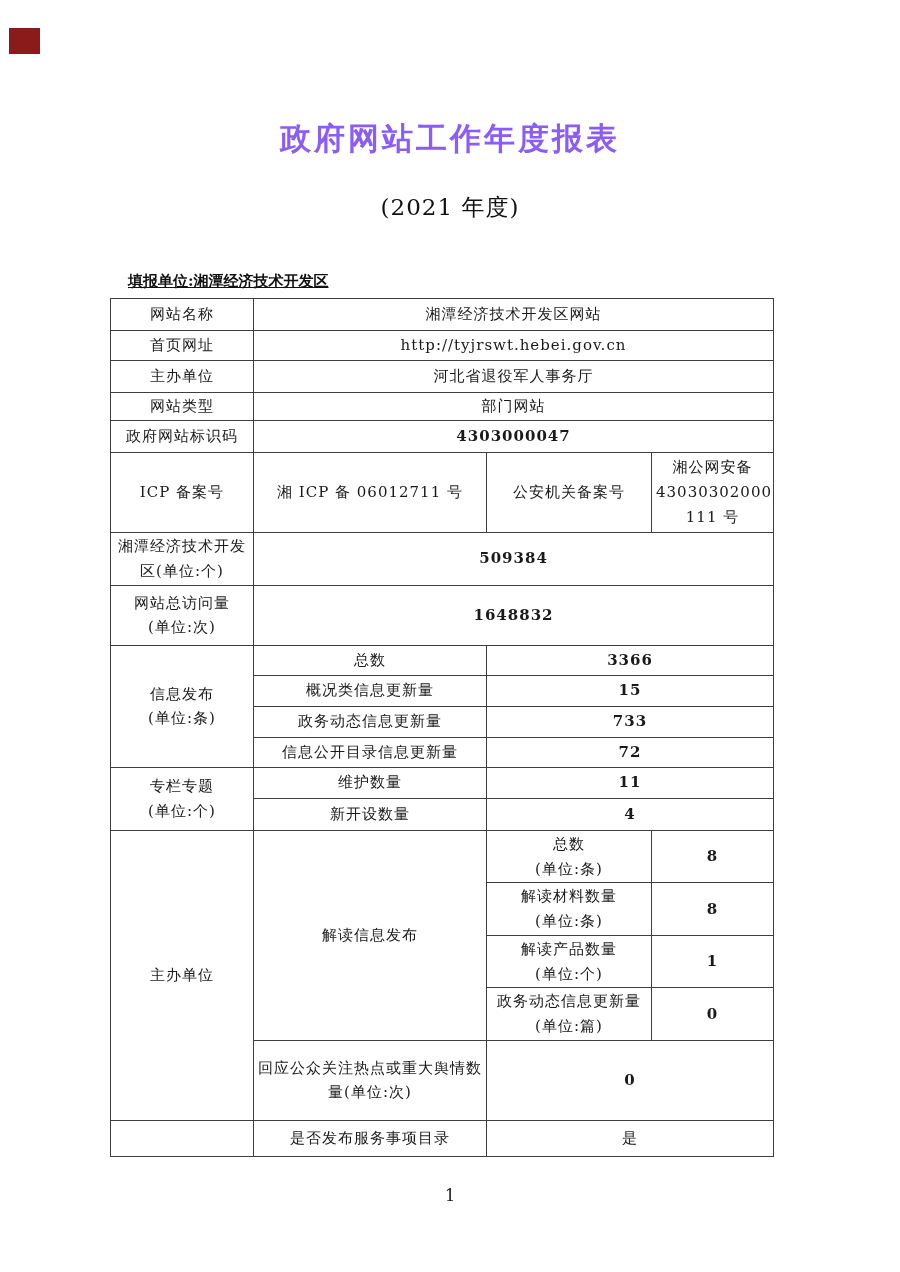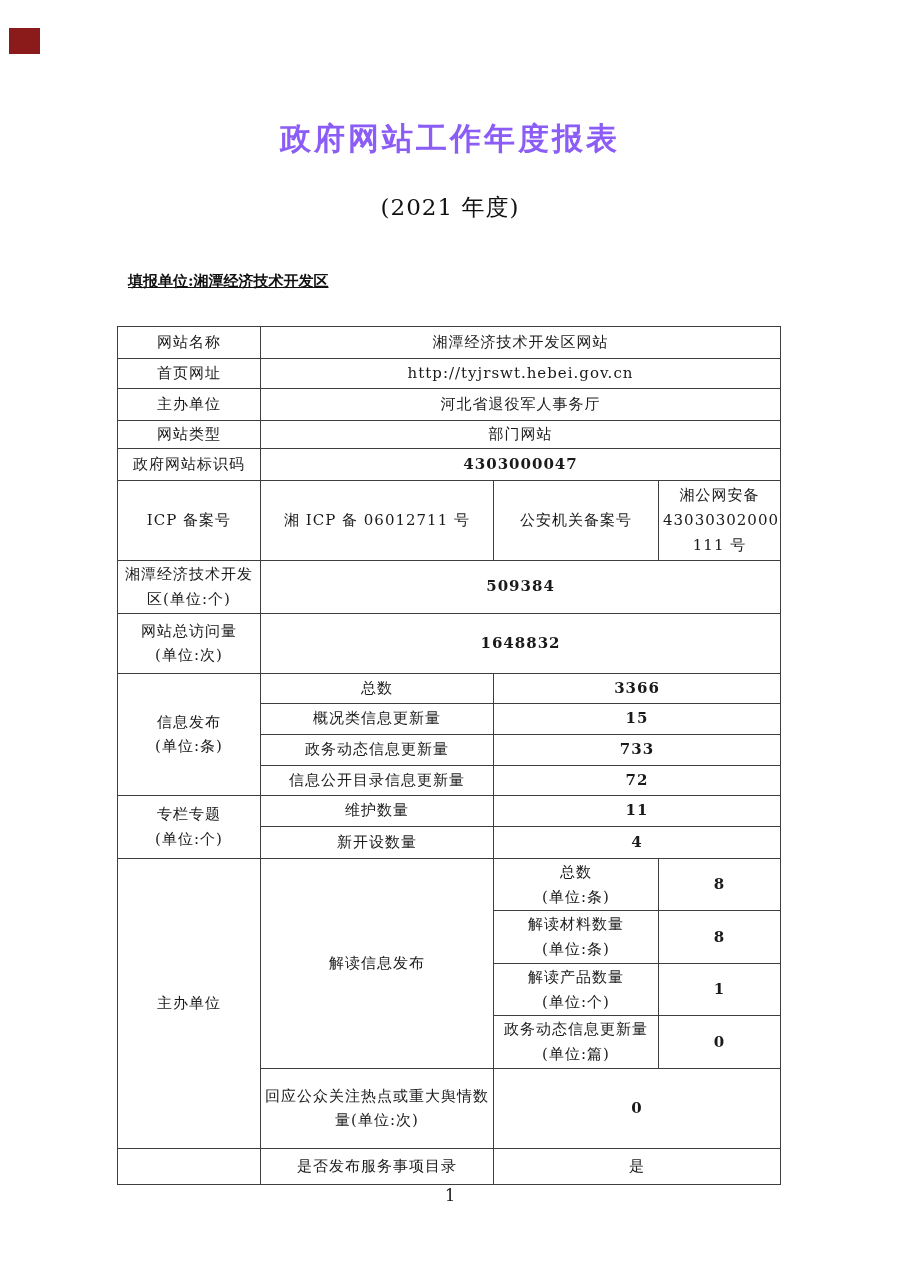--- a/index.html
+++ b/index.html
@@ -50,25 +50,24 @@
     top: 272px;
     left: 128px;
     font-size: 15px;
     font-weight: 700;
     color: #111;
     text-decoration: underline;
   }
   table.report {
     position: absolute;
     top: 298px;
-    left: 117px;
+    left: 110px;
     width: 663px;
     border-collapse: collapse;
     table-layout: fixed;
-    margin-top: 28px;
   }
   table.report td {
     border: 1px solid #3e3e3e;
     text-align: center;
     vertical-align: middle;
     font-size: 15px;
     line-height: 1.65;
     letter-spacing: 1px;
     padding: 1px 4px;
     overflow: hidden;

